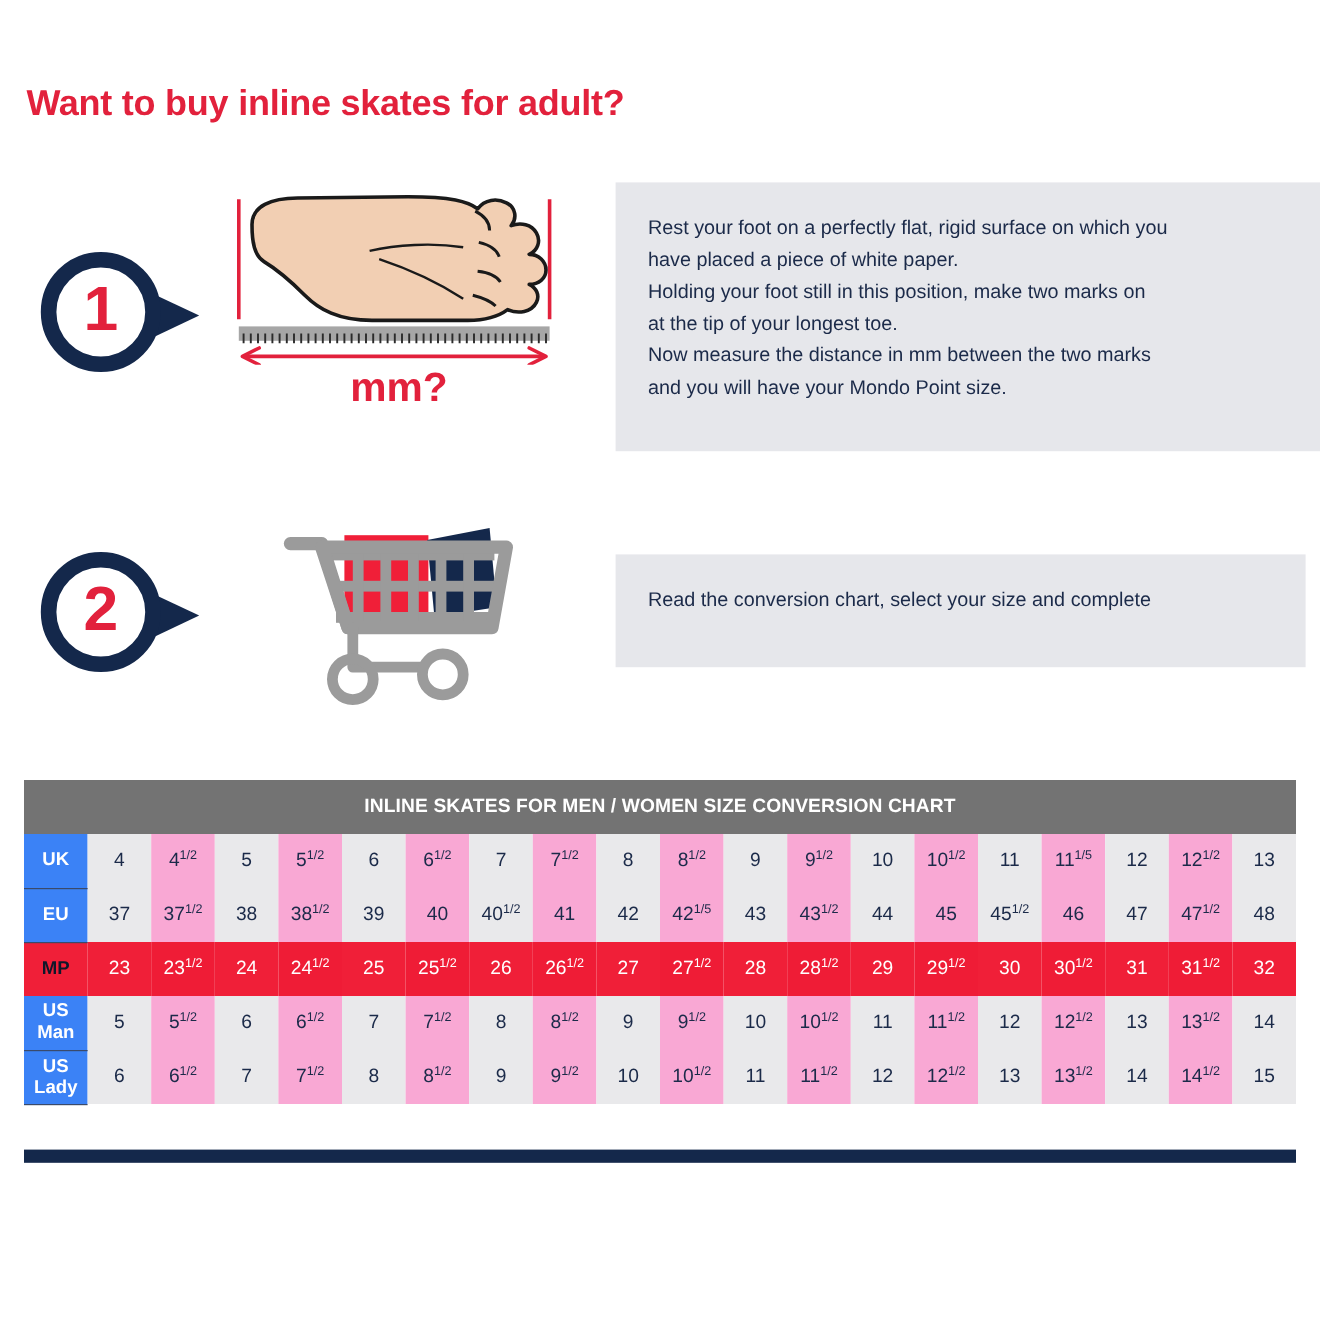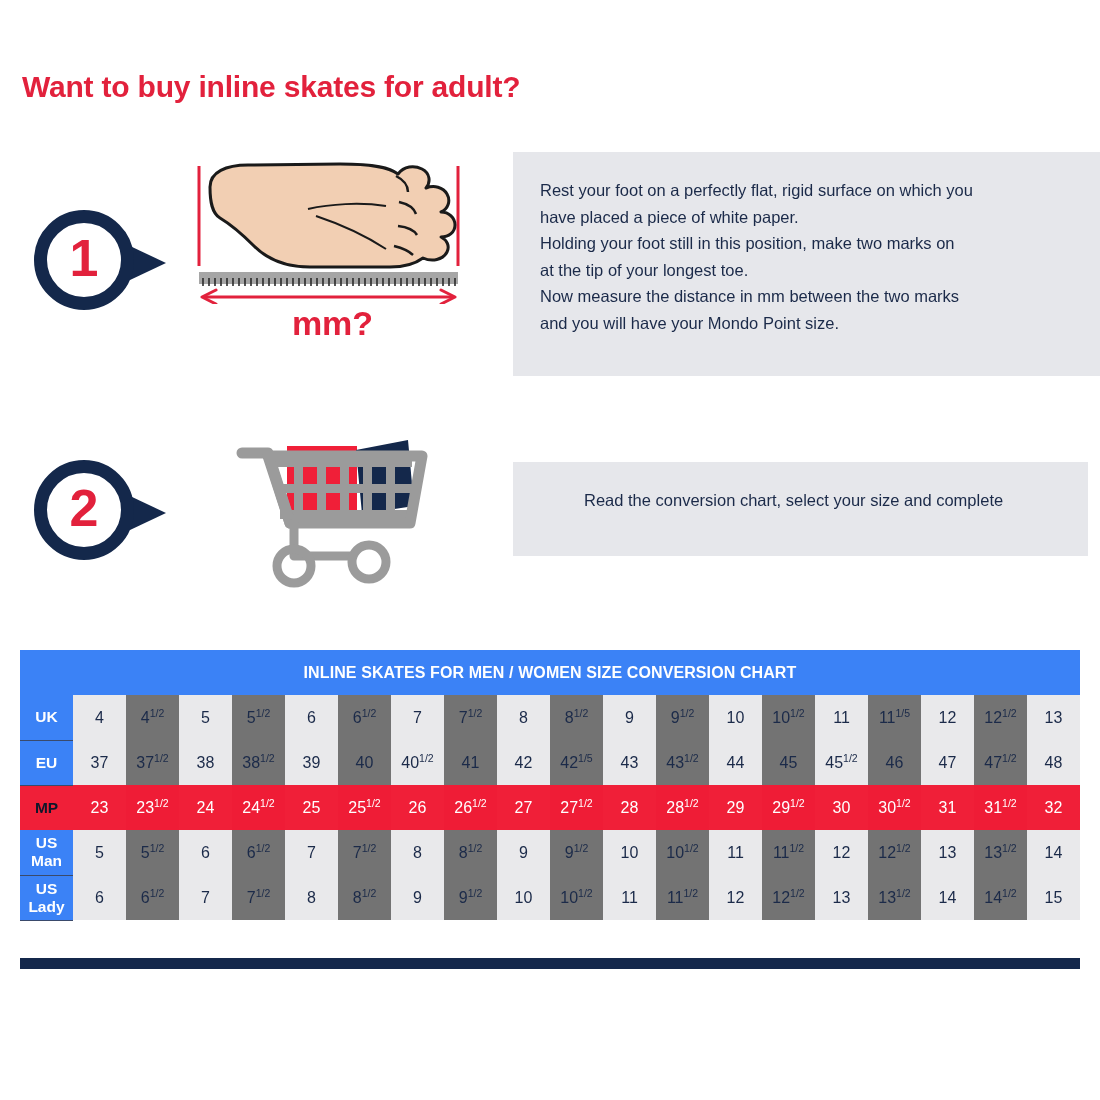--- a/index.html
+++ b/index.html
@@ -66,21 +66,21 @@
   .cart-ill{position:absolute;left:232px;top:428px;width:225px;height:160px;}
 
   
   .chart{
     position:absolute;left:20px;top:650px;
     width:1060px;
     border-collapse:collapse;
     table-layout:fixed;
   }
   .chart-title{
-    background:#3b82f6;
+    background:#737373;
     color:#ffffff;
     font-size:17.5px;
     font-weight:bold;
     text-align:center;
     height:40px;
     letter-spacing:0.1px;
   }
   .chart tr{height:45px;}
   .chart td{
     padding:0;
@@ -92,21 +92,21 @@
   td.rowlabel{
     width:98px;
     background:#3b82f6;
     color:#ffffff;
     font-weight:bold;
     font-size:15.5px;
     border-bottom:1px solid #3a4a6b;
   }
   td.cell{font-size:16px;color:#1b2a49;}
   td.cell.odd{background:#e9e9eb;}
-  td.cell.even{background:#737373;}
+  td.cell.even{background:#f9a8d4;}
   tr.mp td.rowlabel{background:#f01f38;color:#0f172a;border-bottom:0;}
   tr.mp td.cell{background:#f01f38;color:#ffffff;}
   tr.mp td.cell.even{background:#ef1c36;}
   sup{font-size:10.5px;vertical-align:super;line-height:0;}
 
   
   .bottom-bar{
     position:absolute;left:20px;top:958px;
     width:1060px;height:11px;
     background:#14284b;
@@ -245,21 +245,21 @@
     <path d="M36,28 L190,28 L178,95 L58,95 Z" fill="none" stroke="#9b9b9b" stroke-width="11" stroke-linejoin="round"></path>
 
     <path d="M62,95 L62,128 L120,128" fill="none" stroke="#9b9b9b" stroke-width="9" stroke-linecap="round" stroke-linejoin="round"></path>
 
     <circle cx="62" cy="138" r="17" fill="none" stroke="#9b9b9b" stroke-width="9"></circle>
     <circle cx="137" cy="134" r="17" fill="none" stroke="#9b9b9b" stroke-width="9"></circle>
   </svg>
 </div>
 
 <div class="panel" style="left:513px;top:462px;width:575px;height:94px;">
-  <div style="padding:25px 24px 0 27px;margin-left:44px;">
+  <div style="padding:25px 24px 0 27px;">
     <p>Read the conversion chart, select your size and complete</p>
   </div>
 </div>
 
 <table class="chart">
   <tbody id="chart-body">
     <tr>
       <td class="chart-title" colspan="20">INLINE SKATES FOR MEN / WOMEN SIZE CONVERSION CHART</td>
     </tr>
   <tr>

